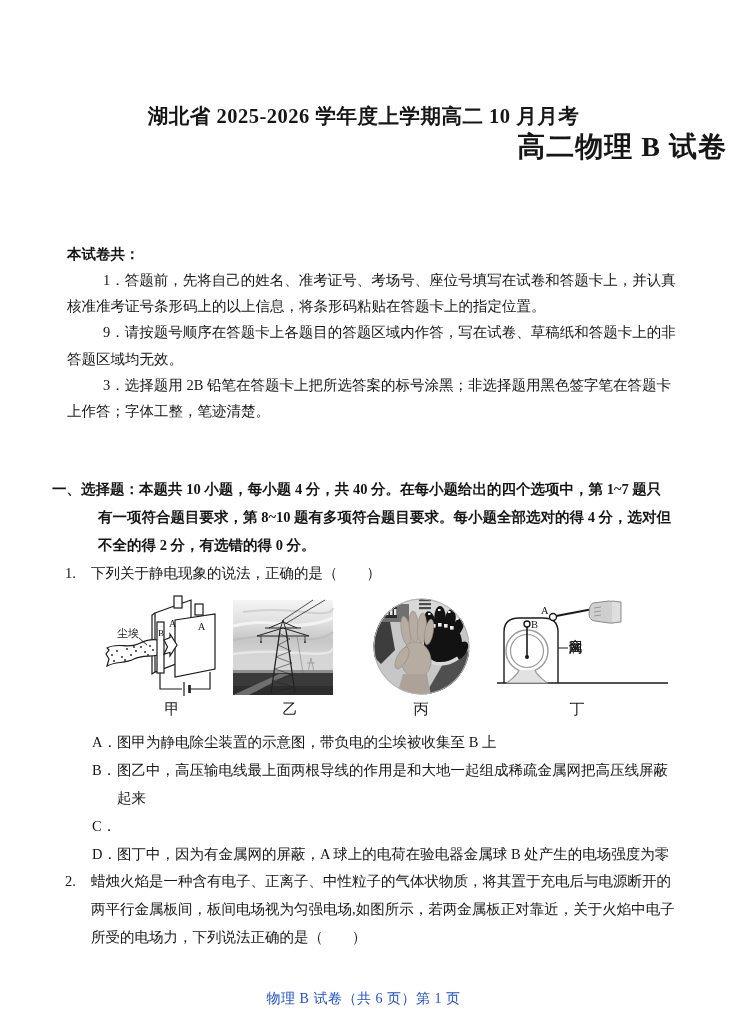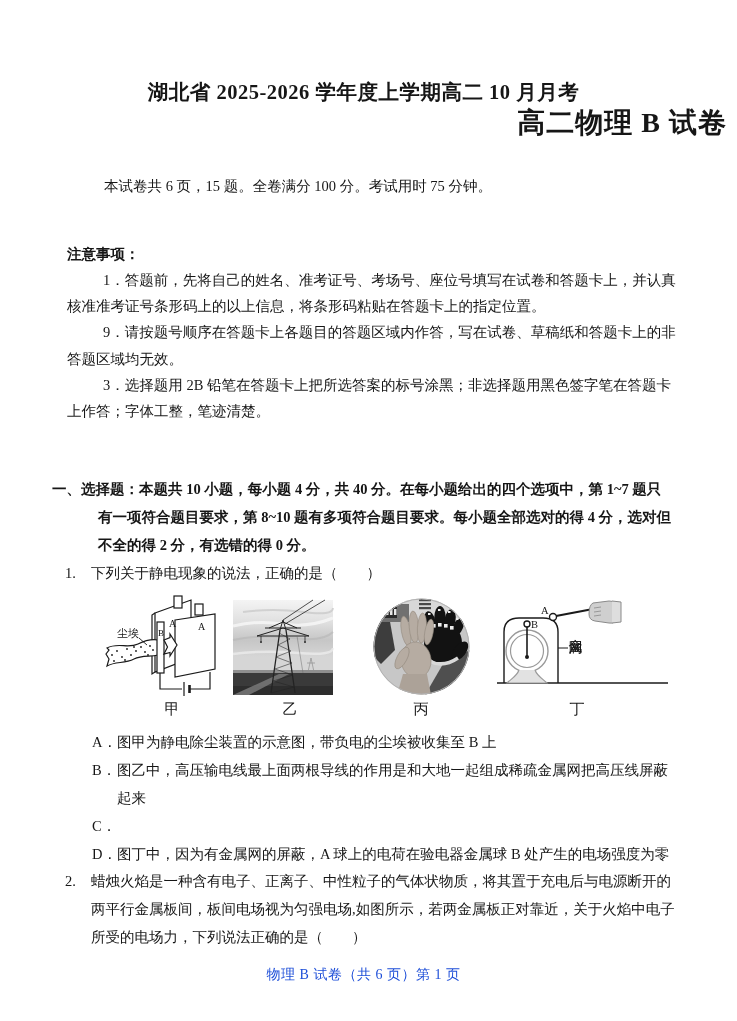--- a/index.html
+++ b/index.html
@@ -2,43 +2,42 @@
 <html><head>
 <meta charset="utf-8">
 <style>
   html,body{margin:0;padding:0;background:#9a9a9a;}
   .page{
     position:relative;width:737px;height:1021px;margin:0 auto;background:#ffffff;
     font-family:"Liberation Serif","DejaVu Serif",serif;color:#161616;overflow:hidden;
   }
   .ln{position:absolute;font-size:14.5px;line-height:18px;white-space:pre;}
   .b{font-weight:bold;}
-  .ctr{left:0;width:727px;text-align:center;}
+  .ctr{left:0;width:727px;text-align:center;margin-top:24px;}
   .title1{font-size:20.5px;letter-spacing:.5px;}
   .title2{font-size:28px;letter-spacing:1px;text-align:right;}
   .star{font-size:16.5px;letter-spacing:1px;}
   .footer{font-size:14px;letter-spacing:.5px;color:#1d4ed8;}
   .figlabel{font-size:15px;transform:translateX(-50%);}
   .vtext{
     position:absolute;writing-mode:vertical-rl;text-orientation:upright;
     font-size:14px;line-height:18px;letter-spacing:1px;white-space:pre;
   }
   svg{position:absolute;overflow:visible;}
   svg text{font-family:"Liberation Serif","DejaVu Serif",serif;fill:#161616;}
 </style>
 </head>
 <body>
 
 <div class="page">
 
   <div class="ln b ctr title1" style="top:83px">湖北省 2025-2026 学年度上学期高二 10 月月考</div>
   <div class="ln b ctr title2" style="top:114px">高二物理 B 试卷</div>
-  <div class="ln" style="top:177px;left:104px">本试卷共 6 页，15 题。全卷满分 100 分。考试用时 75 分钟。</div>
-
-  <div class="ln b" style="top:245px;left:67px">注意事项：</div>
+
+  <div class="ln b" style="top:245px;left:67px">本试卷共：</div>
   <div class="ln" style="top:271px;left:103px">1．答题前，先将自己的姓名、准考证号、考场号、座位号填写在试卷和答题卡上，并认真</div>
   <div class="ln" style="top:297px;left:67px">核准准考证号条形码上的以上信息，将条形码粘贴在答题卡上的指定位置。</div>
   <div class="ln" style="top:323px;left:103px">9．请按题号顺序在答题卡上各题目的答题区域内作答，写在试卷、草稿纸和答题卡上的非</div>
   <div class="ln" style="top:350px;left:67px">答题区域均无效。</div>
   <div class="ln" style="top:376px;left:103px">3．选择题用 2B 铅笔在答题卡上把所选答案的标号涂黑；非选择题用黑色签字笔在答题卡</div>
   <div class="ln" style="top:402px;left:67px">上作答；字体工整，笔迹清楚。</div>
 
   <div class="ln b" style="top:480px;left:52px">一、选择题：本题共 10 小题，每小题 4 分，共 40 分。在每小题给出的四个选项中，第 1~7 题只</div>
   <div class="ln b" style="top:508px;left:98px">有一项符合题目要求，第 8~10 题有多项符合题目要求。每小题全部选对的得 4 分，选对但</div>
   <div class="ln b" style="top:536px;left:98px">不全的得 2 分，有选错的得 0 分。</div>

